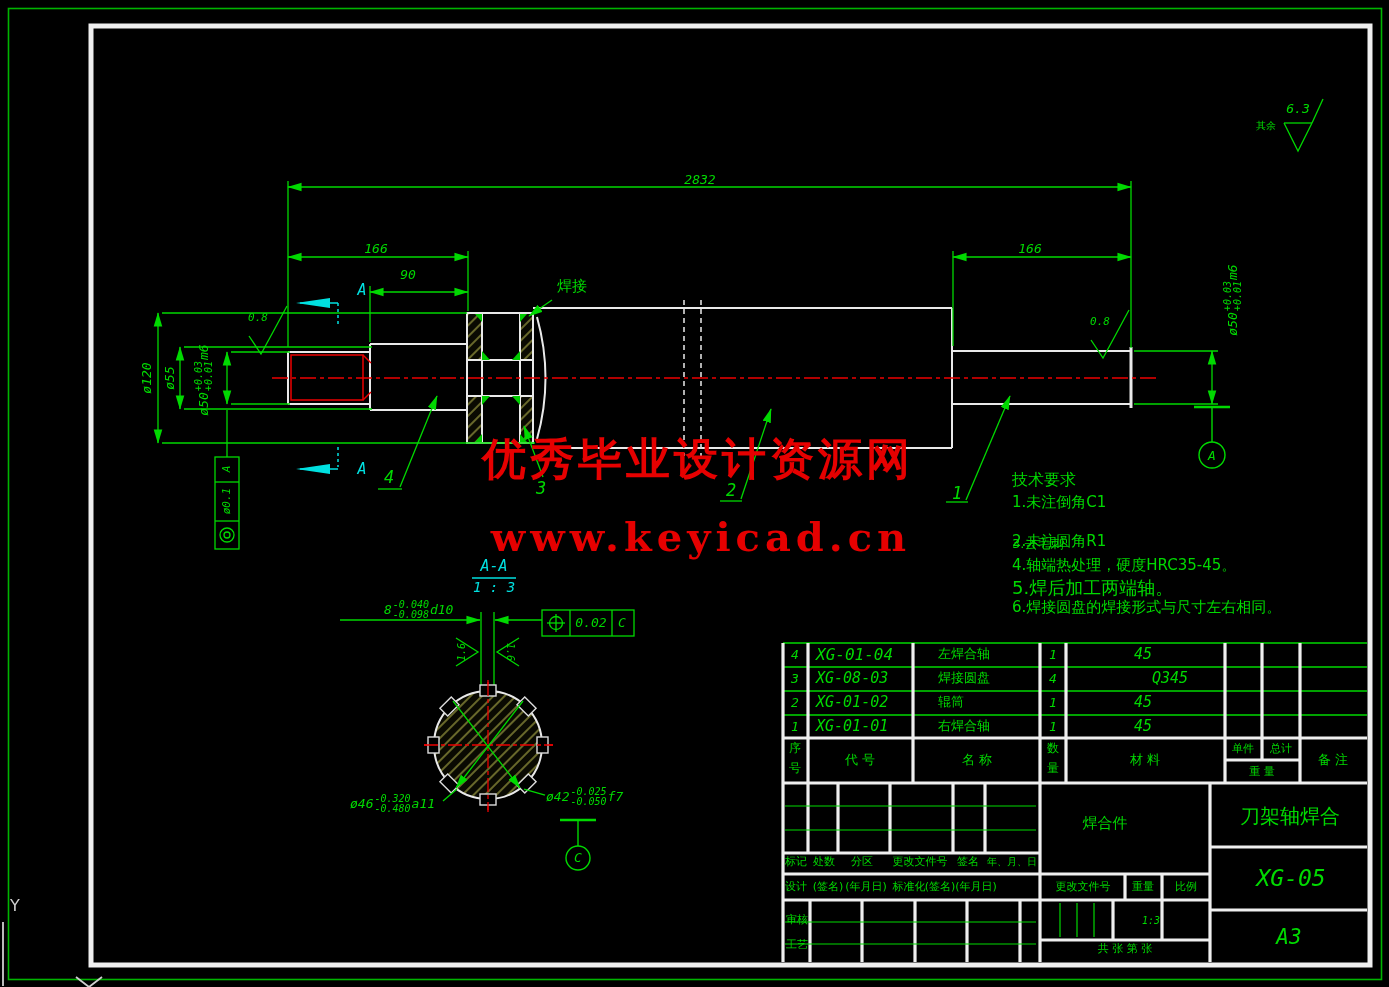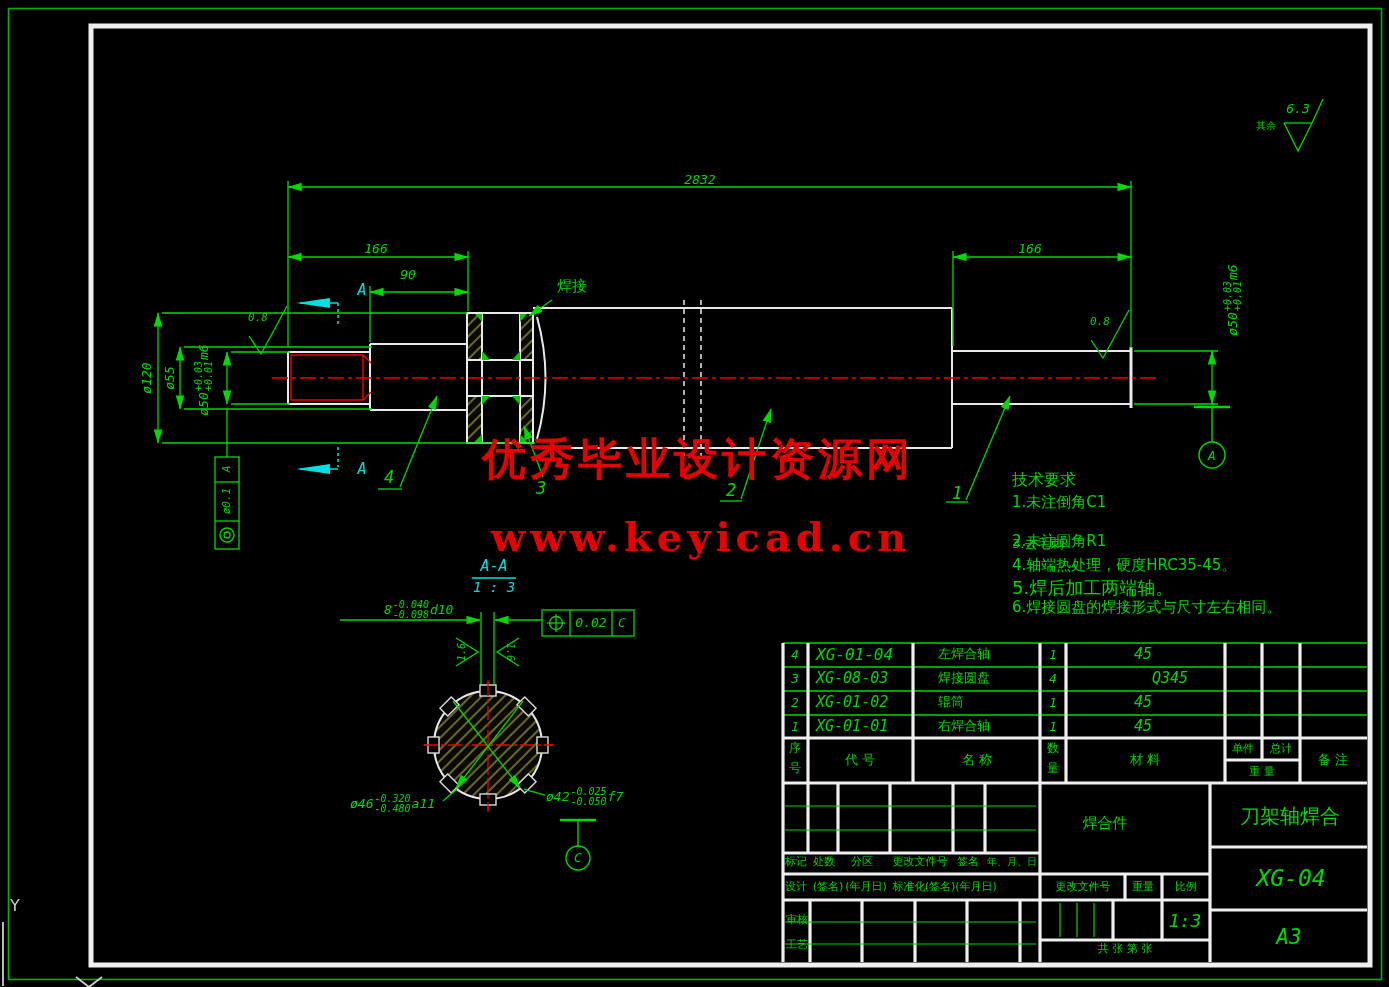--- a/index.html
+++ b/index.html
@@ -435,22 +435,22 @@
 <span class="t c small" style="left:940px;top:887px">(签名)</span>
 <span class="t c small" style="left:976px;top:887px">(年月日)</span>
 
 <span class="t c small" style="left:797px;top:920px">审核</span>
 <span class="t c small" style="left:797px;top:945px">工艺</span>
 
 <span class="t c" style="left:1105px;top:824px;font-size:15px">焊合件</span>
 <span class="t c small" style="left:1083px;top:887px">更改文件号</span>
 <span class="t c small" style="left:1143px;top:887px">重量</span>
 <span class="t c small" style="left:1186px;top:887px">比例</span>
-<span class="t c num" style="left:1185px;top:921px;font-size:18px">1:3</span>
+<span class="t c num" style="left:1151px;top:921px;font-size:10px">1:3</span>
 <span class="t c small" style="left:1125px;top:949px">共  张 第  张</span>
 
 <span class="t c" style="left:1290px;top:816px;font-size:20px">刀架轴焊合</span>
-<span class="t c num" style="left:1291px;top:878px;font-size:23px">XG-04</span>
+<span class="t c num" style="left:1291px;top:878px;font-size:23px">XG-05</span>
 <span class="t c num" style="left:1289px;top:937px;font-size:21px">A3</span>
 
 <span class="t gray" style="left:10px;top:898px;font-size:16px">Y</span>
 
 </div>
 
 </body></html>

